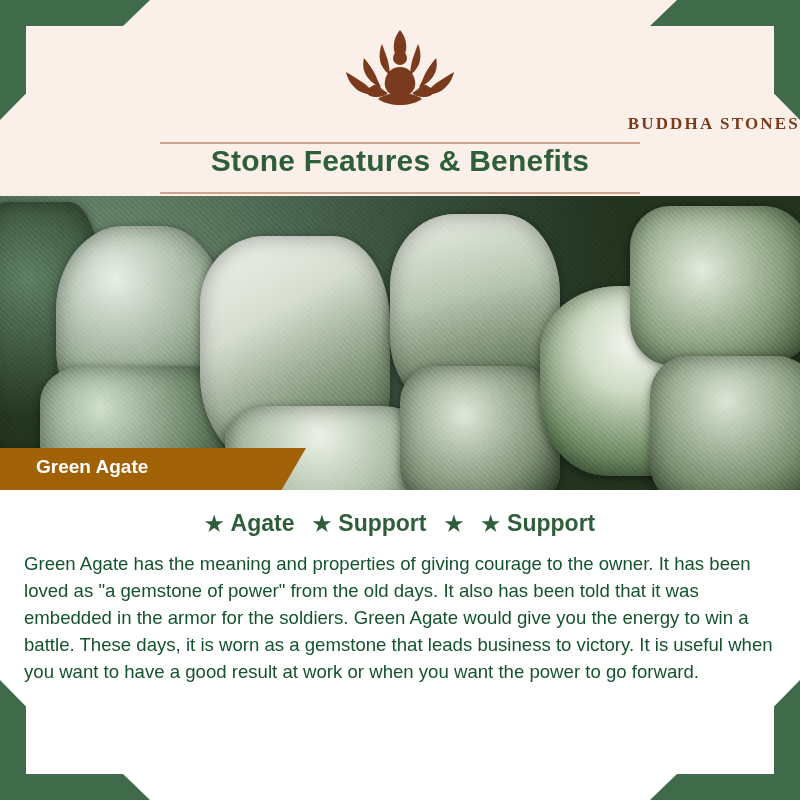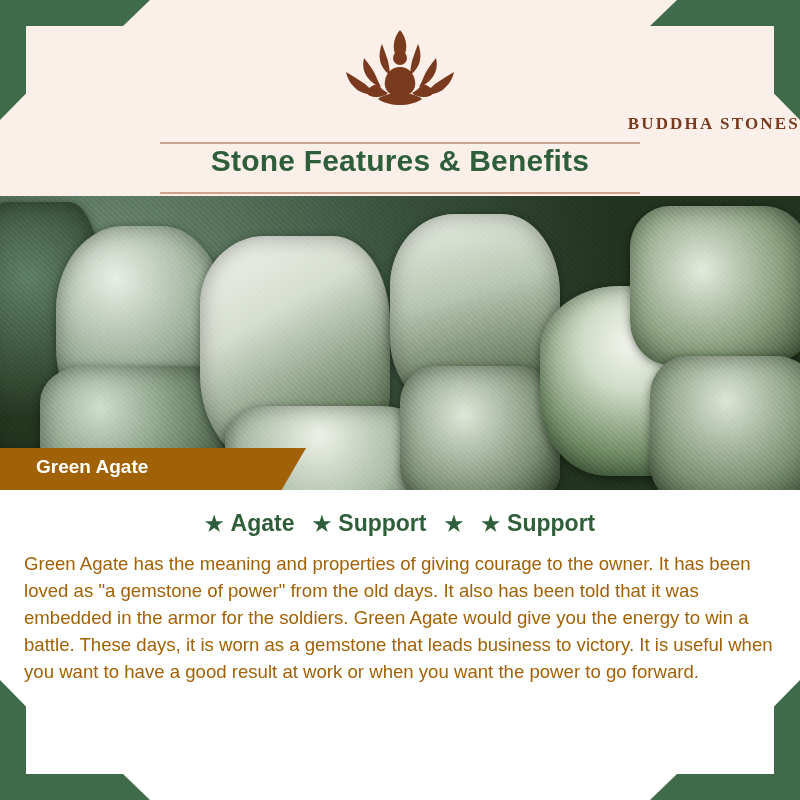--- a/index.html
+++ b/index.html
@@ -197,21 +197,21 @@
   }
   .benefit .star {
     color: #2f5e3a;
     font-size: 21px;
     line-height: 1;
   }
   .desc {
     margin: 14px 24px 0 24px;
     font-size: 18.6px;
     line-height: 1.45;
-    color: #a16207;
+    color: #14532d;
     text-align: left;
     font-family: "Liberation Sans", sans-serif;
   }
 
   
 </style>
 </head>
 <body>
 
 <div class="page">

